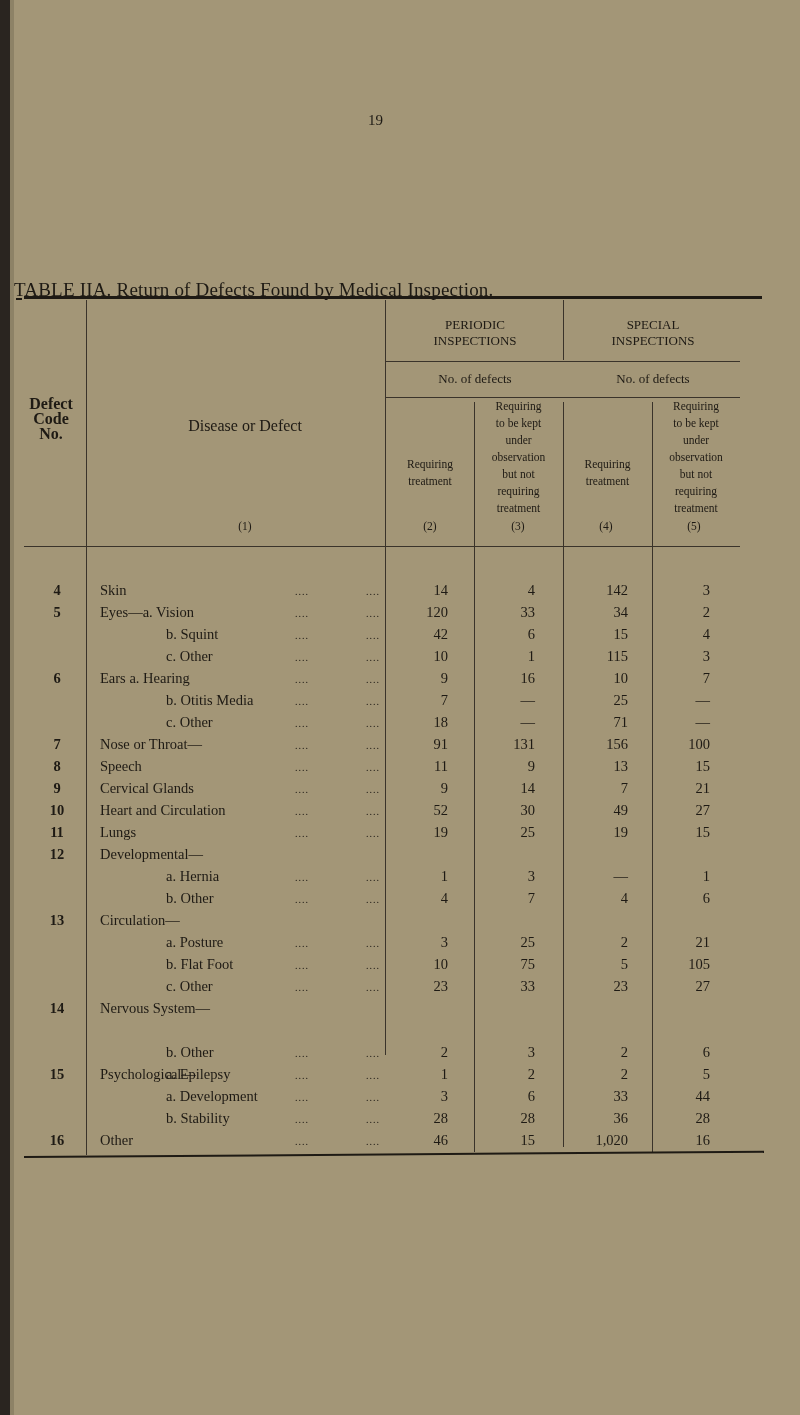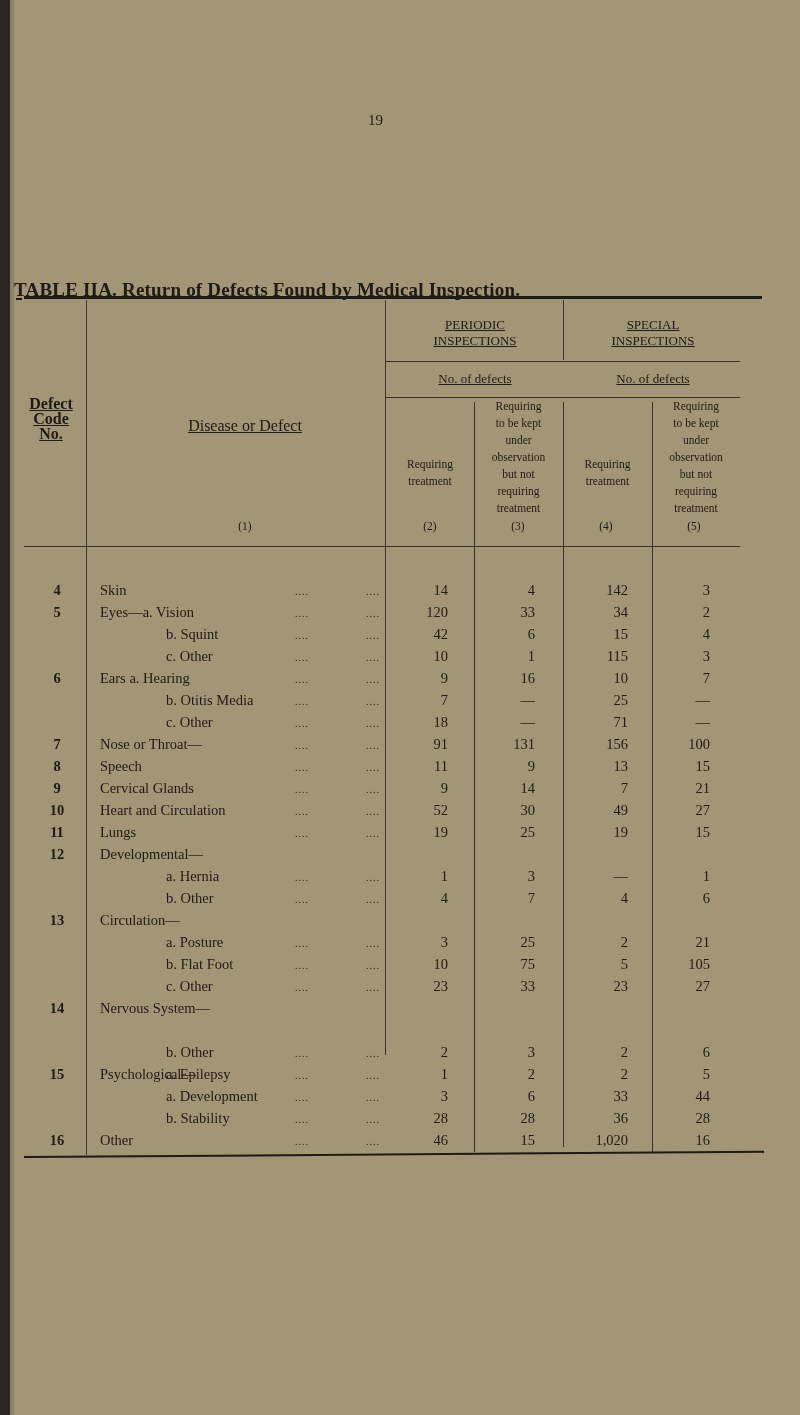--- a/index.html
+++ b/index.html
@@ -5,27 +5,27 @@
   html, body { margin:0; padding:0; }
   body {
     width:800px; height:1415px; position:relative; overflow:hidden;
     background:#a39677;
     font-family:"Liberation Serif", "DejaVu Serif", serif;
     color:#1e1a14;
   }
   .binding { position:absolute; left:0; top:0; width:10px; height:1415px; background:#2a2520; }
   .binding2 { position:absolute; left:10px; top:0; width:4px; height:1415px; background:#8d8266; }
   .page-num { position:absolute; left:368px; top:112px; font-size:15px; }
-  .title { position:absolute; left:14px; top:279px; font-weight:bold; font-size:19px; letter-spacing:0.2px; white-space:nowrap; }
+  .title { position:absolute; left:14px; top:279px; font-weight:normal; font-size:19px; letter-spacing:0.2px; white-space:nowrap; }
   .rule-top { position:absolute; left:24px; top:296px; width:738px; height:3px; background:#1e1a14; }
   .rule-top2 { position:absolute; left:16px; top:298px; width:6px; height:2px; background:#1e1a14; }
   .rule-bottom { position:absolute; left:24px; top:1156px; width:740px; height:2px; background:#1e1a14; transform:rotate(-0.4deg); transform-origin:left; }
   .vline { position:absolute; width:1px; background:#3a332a; }
   .hline { position:absolute; height:1px; background:#3a332a; }
-  .hdr { position:absolute; text-align:center; font-size:12px; line-height:16px;text-decoration:underline; }
+  .hdr { position:absolute; text-align:center; font-size:12px; line-height:16px; }
   .hdr-sm { position:absolute; text-align:center; font-size:11.5px; line-height:17px; }
   .row { position:absolute; left:0; width:800px; height:22px; font-size:14.5px; }
   .row span { position:absolute; top:0; white-space:nowrap; }
   .code { width:50px; left:32px; text-align:center; font-weight:bold; }
   .label { left:100px; }
   .label.indent { left:166px; }
   .leader { left:366px; font-size:10px; letter-spacing:1px; top:4px !important; }
   .c2 { left:398px; width:50px; text-align:right; }
   .c3 { left:485px; width:50px; text-align:right; }
   .c4 { left:570px; width:58px; text-align:right; }

